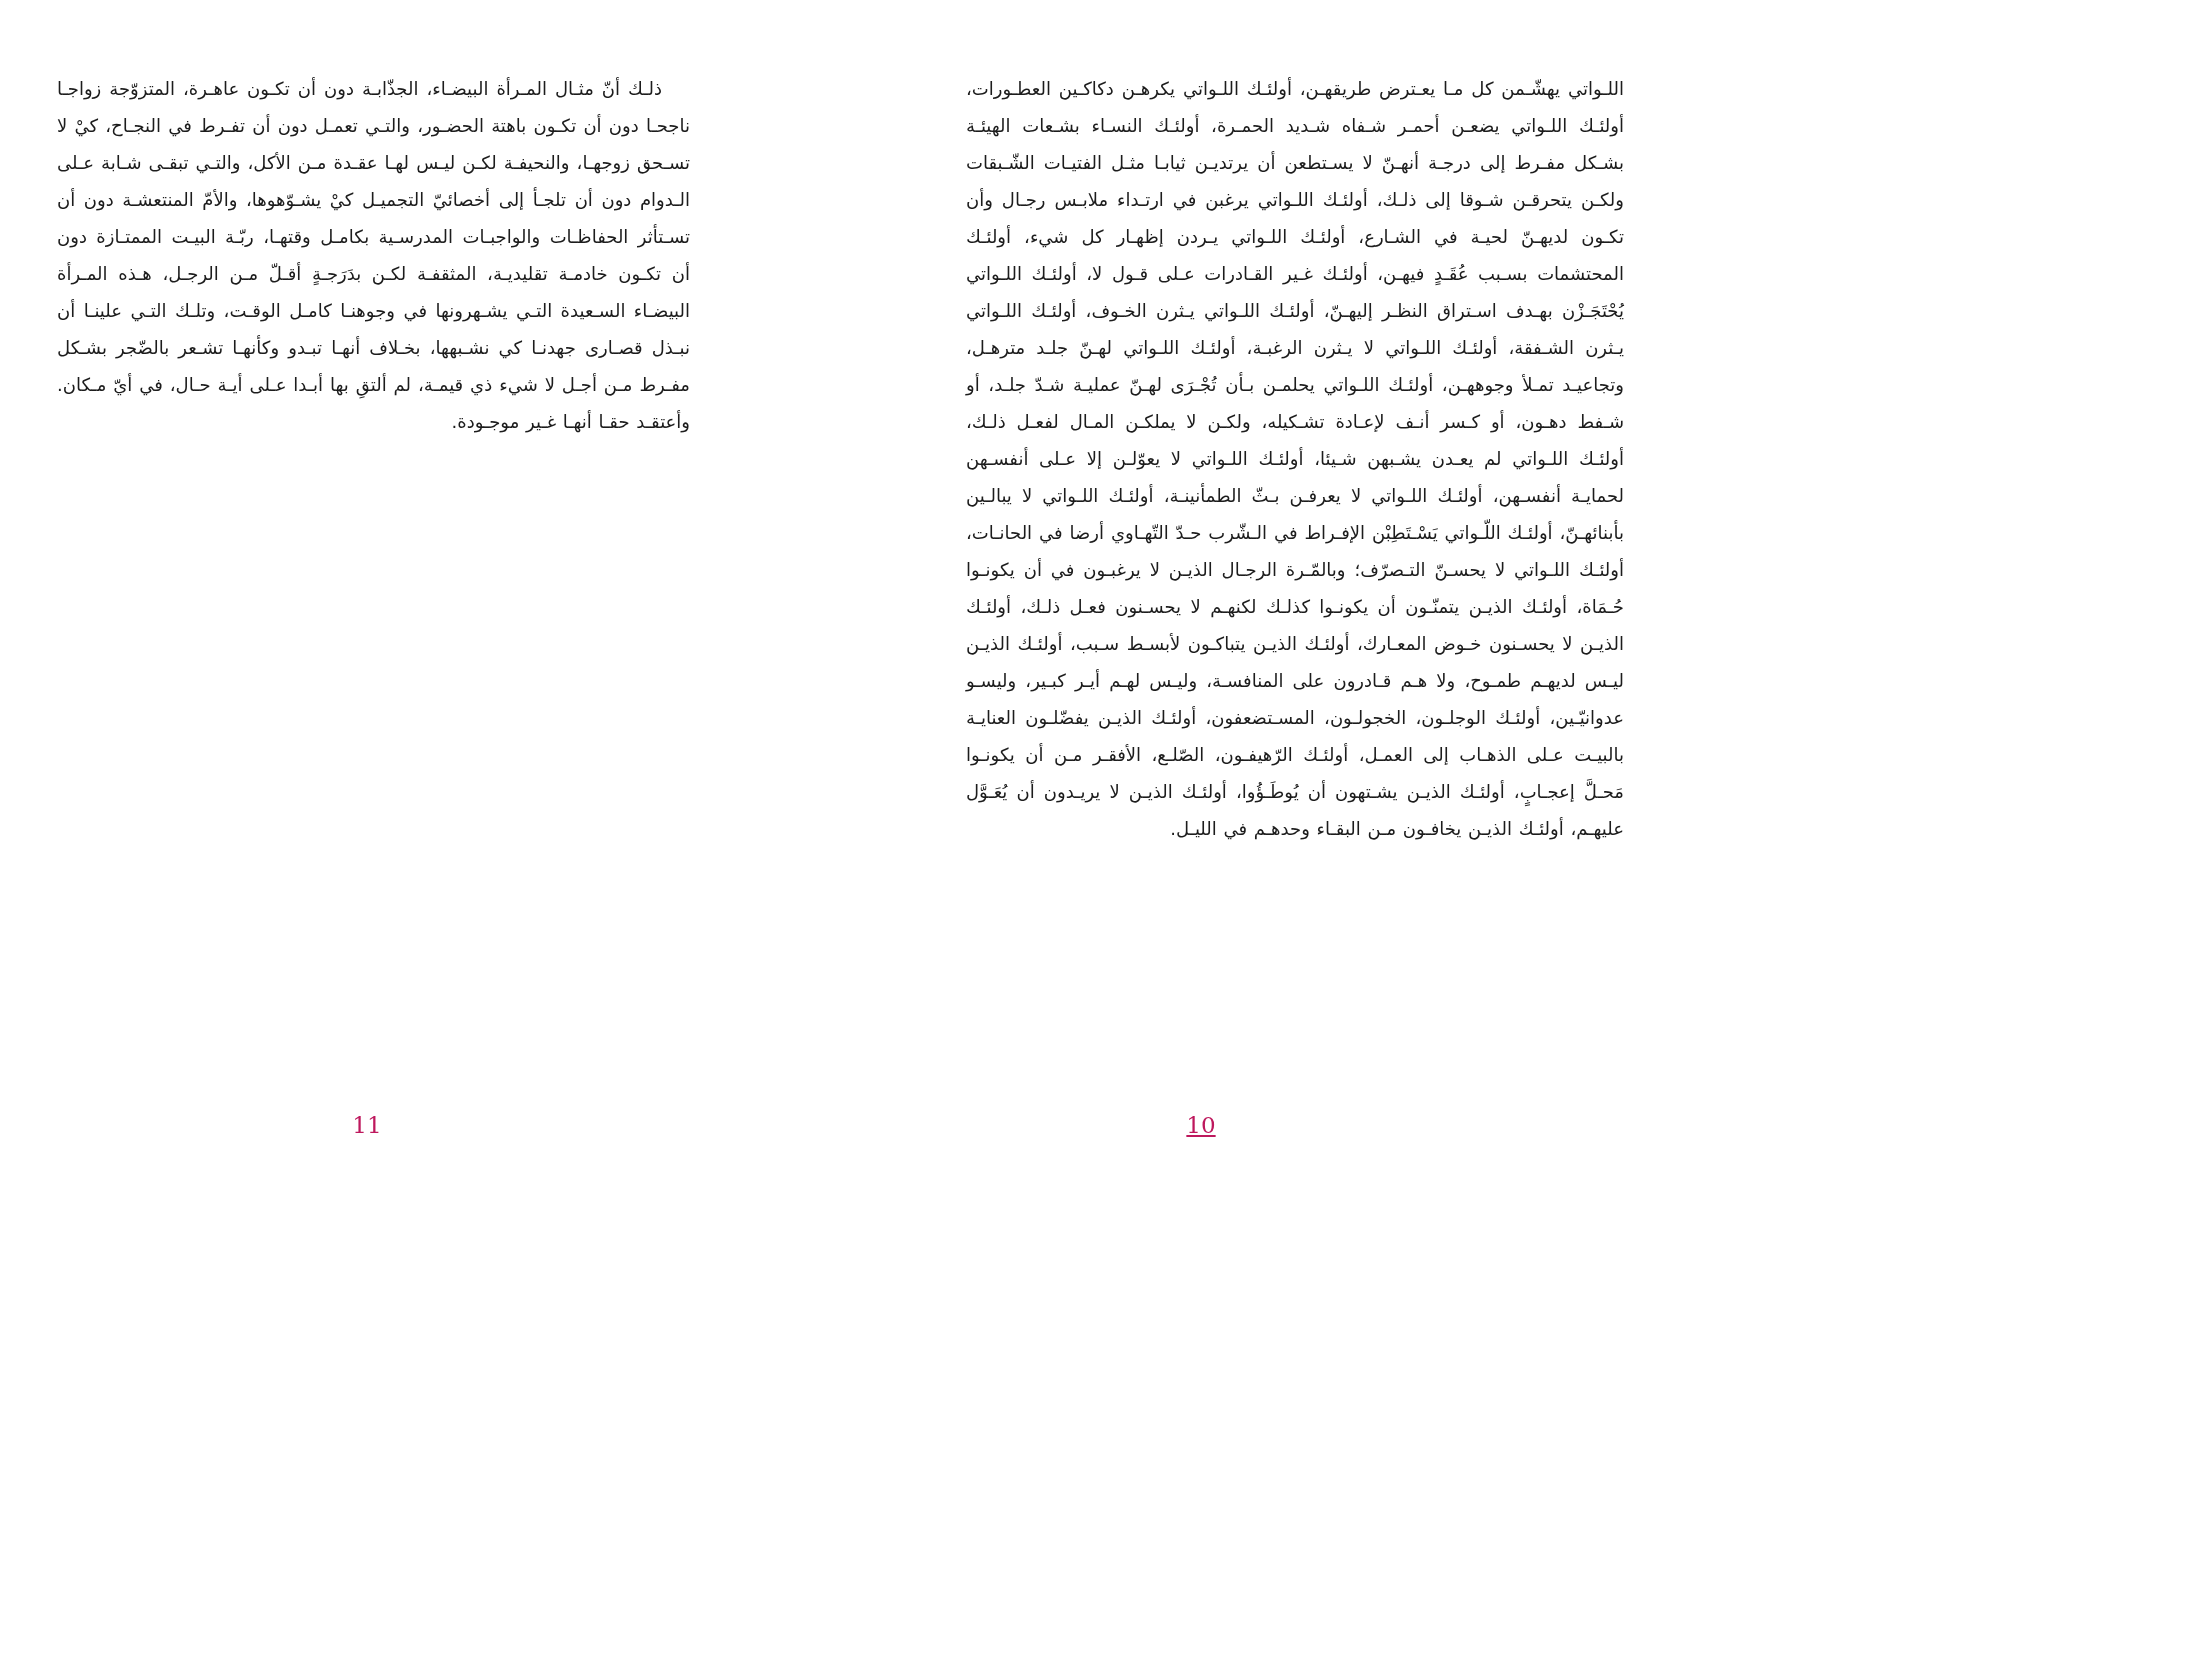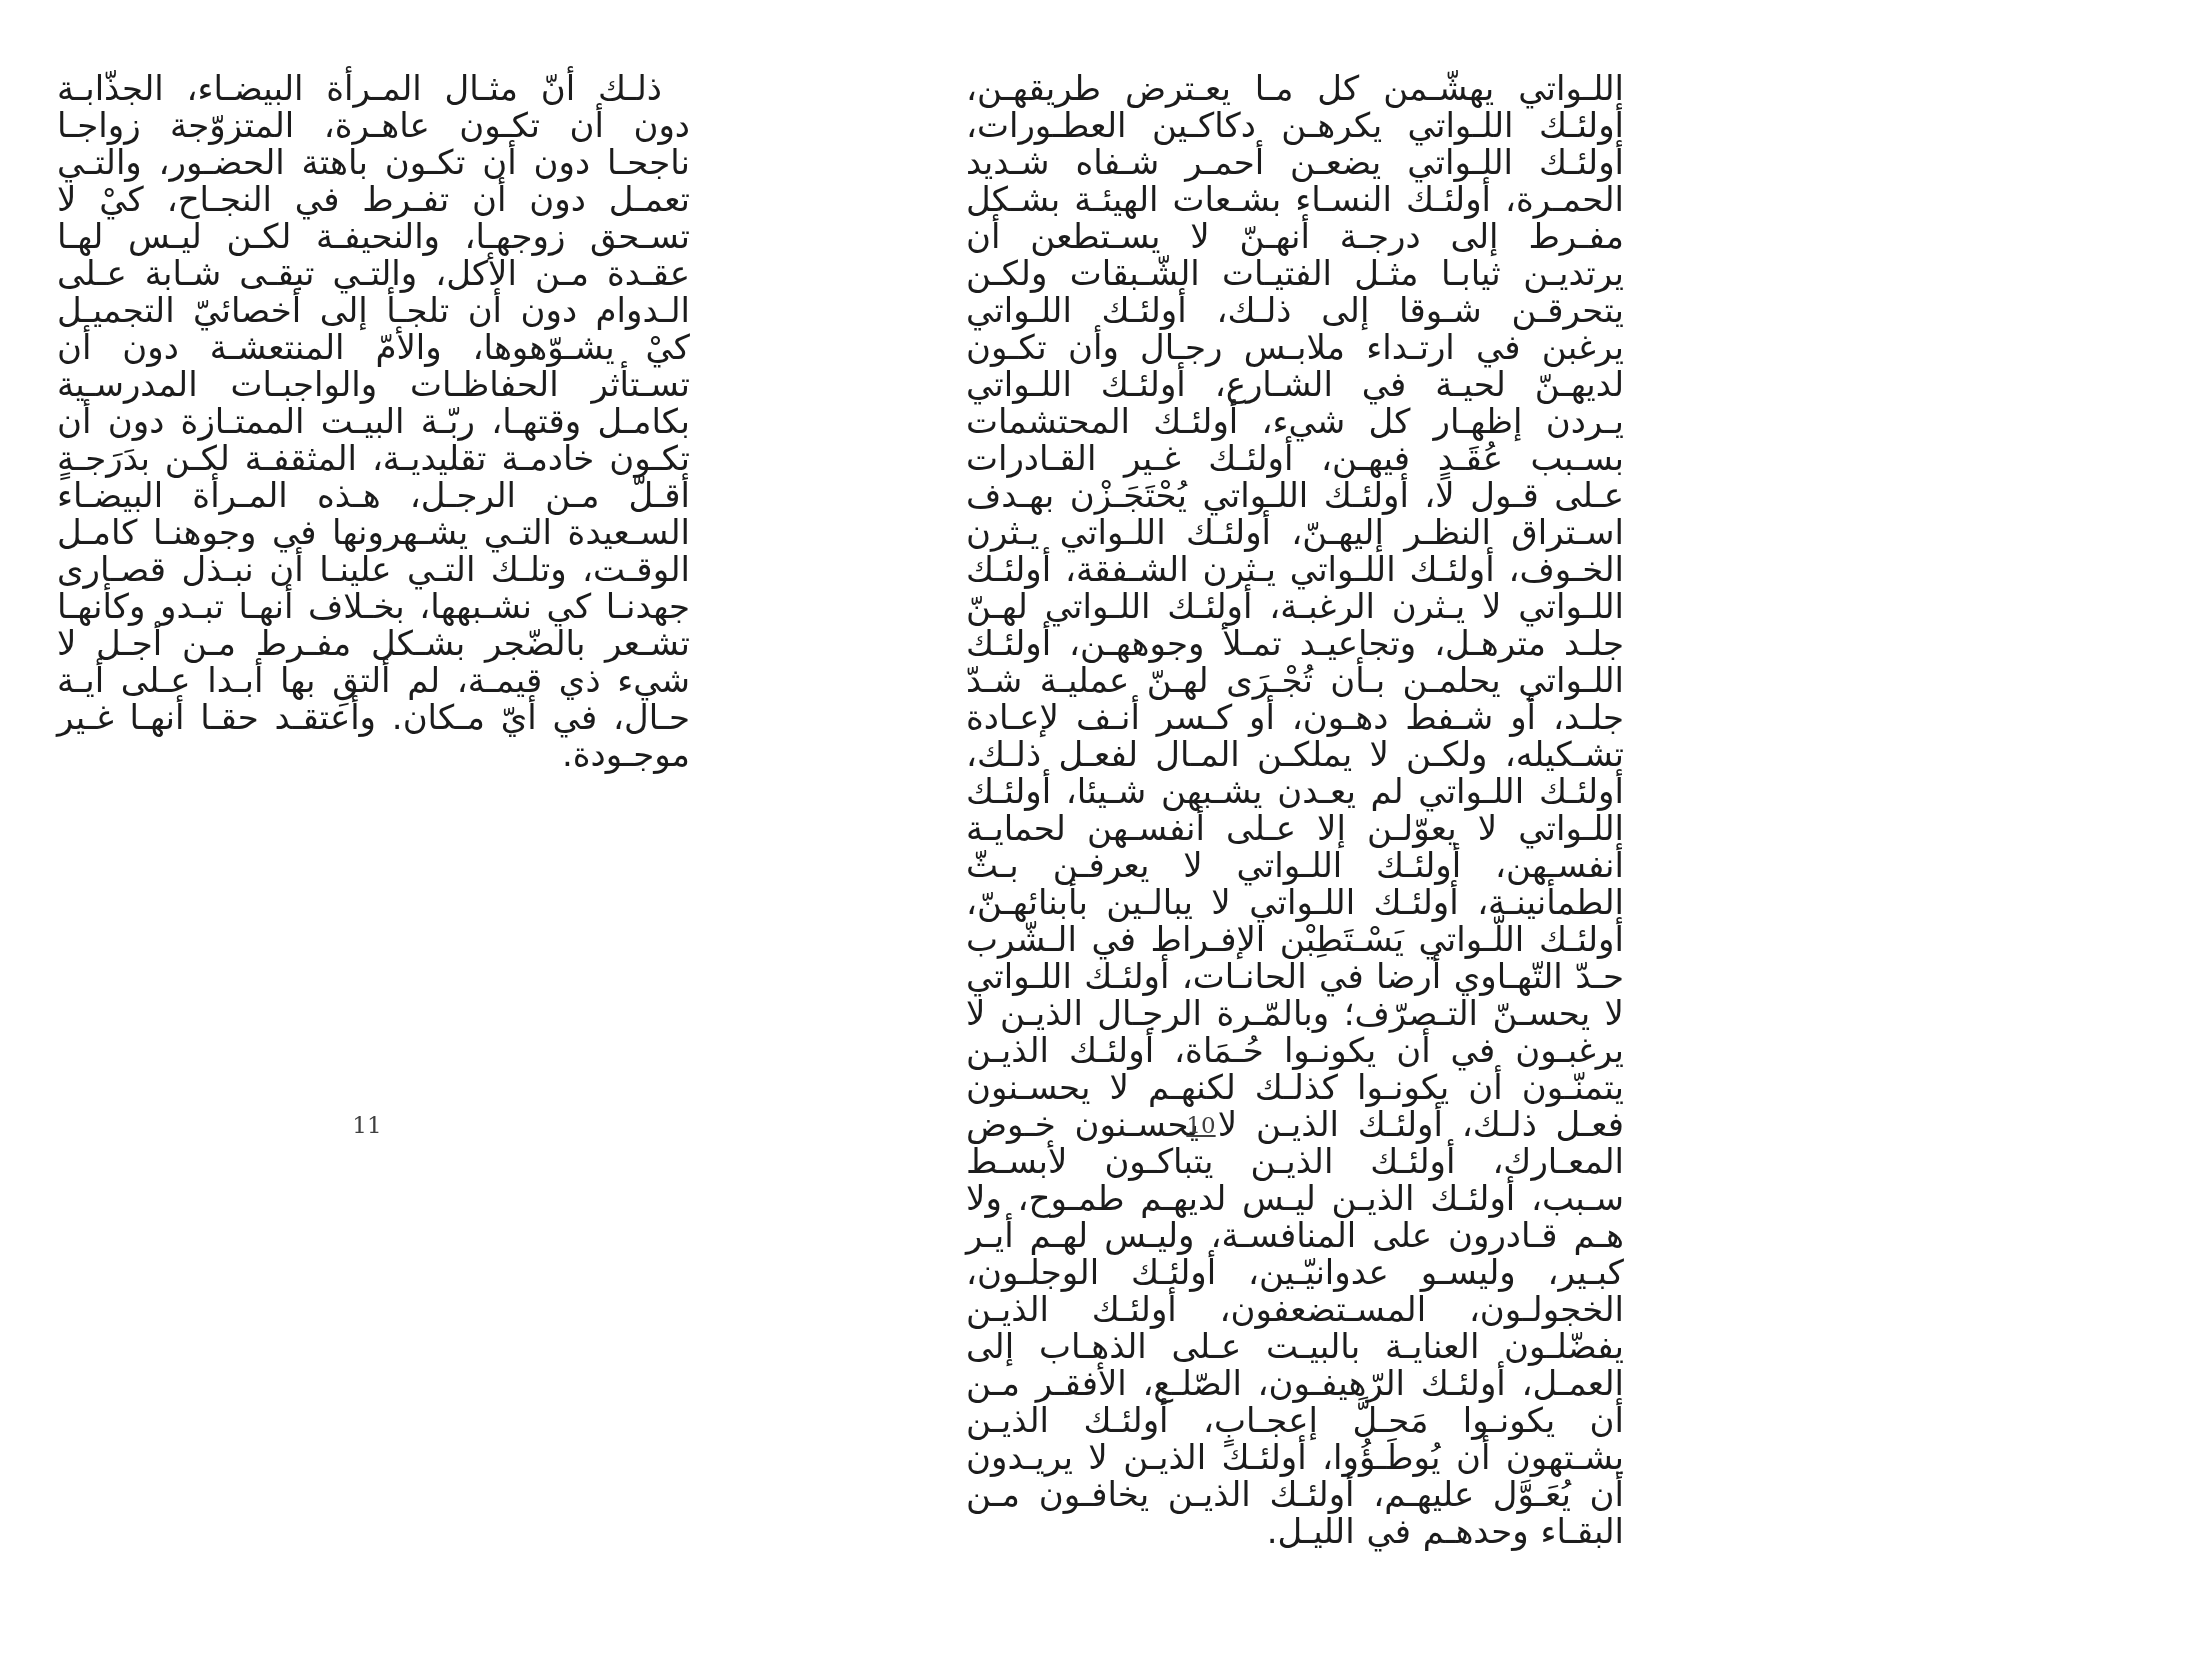--- a/index.html
+++ b/index.html
@@ -18,21 +18,21 @@
     position: absolute;
     inset: 0;
     background: #ffffff;
   }
   .text-block {
     position: absolute;
     direction: rtl;
     unicode-bidi: embed;
     text-align: justify;
     color: #1c1c1c;
-    font-size: 34px;
+    font-size: 18px;
     line-height: 37px;
     word-spacing: 1px;
   }
   
   .text-right {
     left: 945px;
     top: 70px;
     width: 658px;
     margin-left: 21px;
   }
@@ -41,21 +41,21 @@
     left: 57px;
     top: 70px;
     width: 633px;
     text-indent: 28px;
   }
   .page-number {
     position: absolute;
     top: 1112px;
     width: 80px;
     text-align: center;
-    color: #404040;
+    color: #be185d;
     font-size: 23px;
     font-family: "DejaVu Serif", serif;
   }
   .page-number-left  { left: 327px; }
   .page-number-right { left: 1161px; text-decoration: underline; }
 </style>
 </head>
 <body>
 
 <div class="spread">

